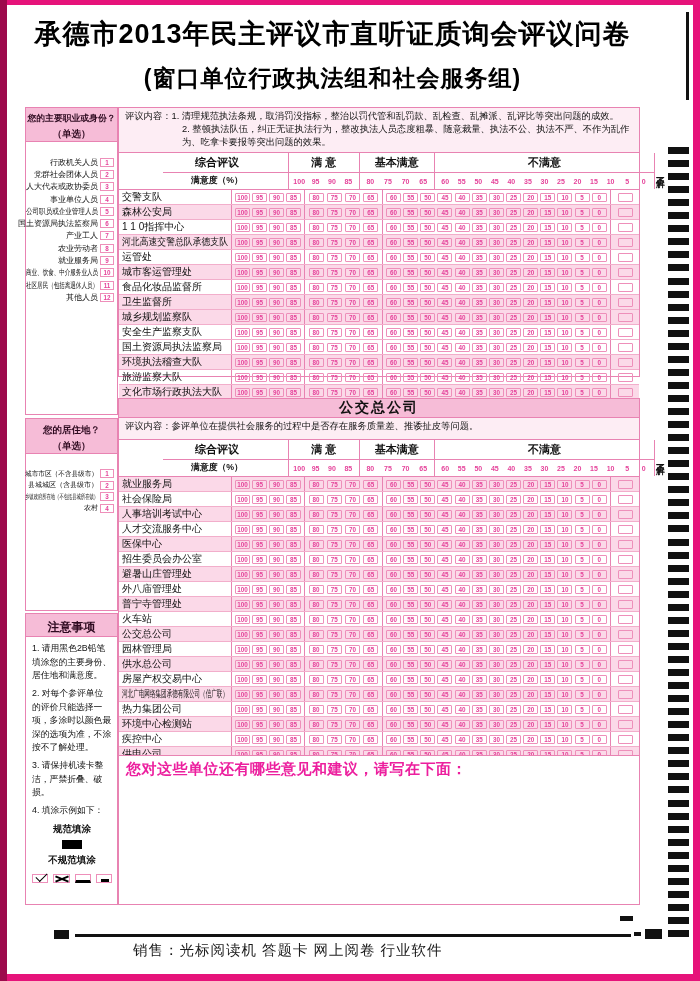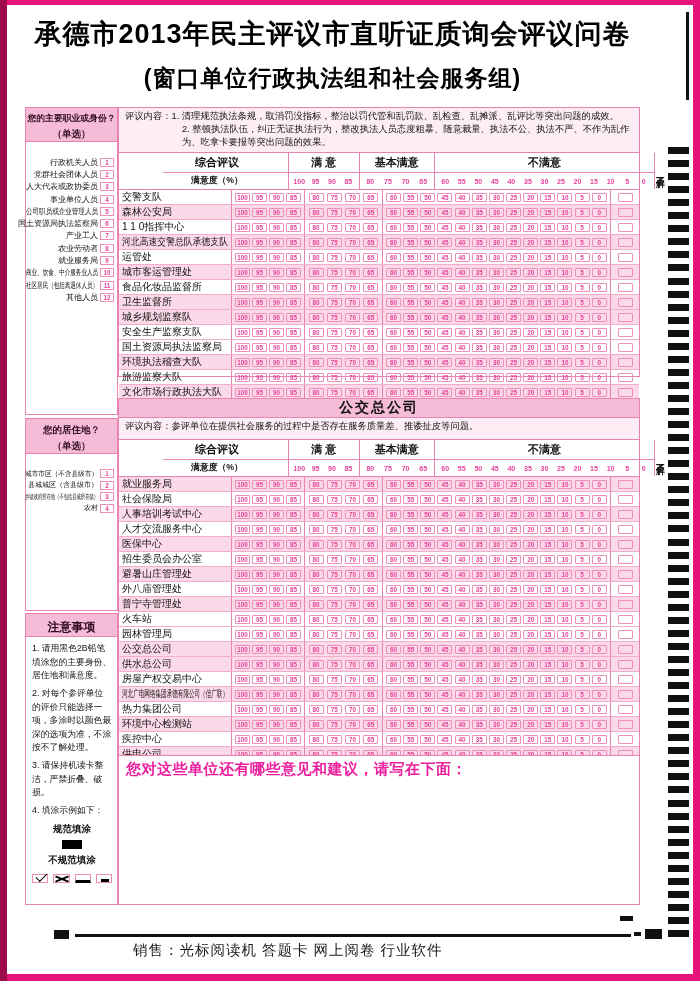--- a/index.html
+++ b/index.html
@@ -1178,58 +1178,58 @@
             <div class="bubble">20</div>
             <div class="bubble">15</div>
             <div class="bubble">10</div>
             <div class="bubble">5</div>
             <div class="bubble">0</div>
           </div>
           <div class="unk">
             <div class="bubble" style="width: 13px;"></div>
           </div>
         </div>
+        <div class="trow pink">
+          <div class="tname">
+            <span>公交总公司</span>
+          </div>
+          <div class="sec sat">
+            <div class="bubble">100</div>
+            <div class="bubble">95</div>
+            <div class="bubble">90</div>
+            <div class="bubble">85</div>
+          </div>
+          <div class="sec bas">
+            <div class="bubble">80</div>
+            <div class="bubble">75</div>
+            <div class="bubble">70</div>
+            <div class="bubble">65</div>
+          </div>
+          <div class="sec uns">
+            <div class="bubble">60</div>
+            <div class="bubble">55</div>
+            <div class="bubble">50</div>
+            <div class="bubble">45</div>
+            <div class="bubble">40</div>
+            <div class="bubble">35</div>
+            <div class="bubble">30</div>
+            <div class="bubble">25</div>
+            <div class="bubble">20</div>
+            <div class="bubble">15</div>
+            <div class="bubble">10</div>
+            <div class="bubble">5</div>
+            <div class="bubble">0</div>
+          </div>
+          <div class="unk">
+            <div class="bubble" style="width: 13px;"></div>
+          </div>
+        </div>
         <div class="trow">
           <div class="tname">
             <span>园林管理局</span>
-          </div>
-          <div class="sec sat">
-            <div class="bubble">100</div>
-            <div class="bubble">95</div>
-            <div class="bubble">90</div>
-            <div class="bubble">85</div>
-          </div>
-          <div class="sec bas">
-            <div class="bubble">80</div>
-            <div class="bubble">75</div>
-            <div class="bubble">70</div>
-            <div class="bubble">65</div>
-          </div>
-          <div class="sec uns">
-            <div class="bubble">60</div>
-            <div class="bubble">55</div>
-            <div class="bubble">50</div>
-            <div class="bubble">45</div>
-            <div class="bubble">40</div>
-            <div class="bubble">35</div>
-            <div class="bubble">30</div>
-            <div class="bubble">25</div>
-            <div class="bubble">20</div>
-            <div class="bubble">15</div>
-            <div class="bubble">10</div>
-            <div class="bubble">5</div>
-            <div class="bubble">0</div>
-          </div>
-          <div class="unk">
-            <div class="bubble" style="width: 13px;"></div>
-          </div>
-        </div>
-        <div class="trow pink">
-          <div class="tname">
-            <span>公交总公司</span>
           </div>
           <div class="sec sat">
             <div class="bubble">100</div>
             <div class="bubble">95</div>
             <div class="bubble">90</div>
             <div class="bubble">85</div>
           </div>
           <div class="sec bas">
             <div class="bubble">80</div>
             <div class="bubble">75</div>

